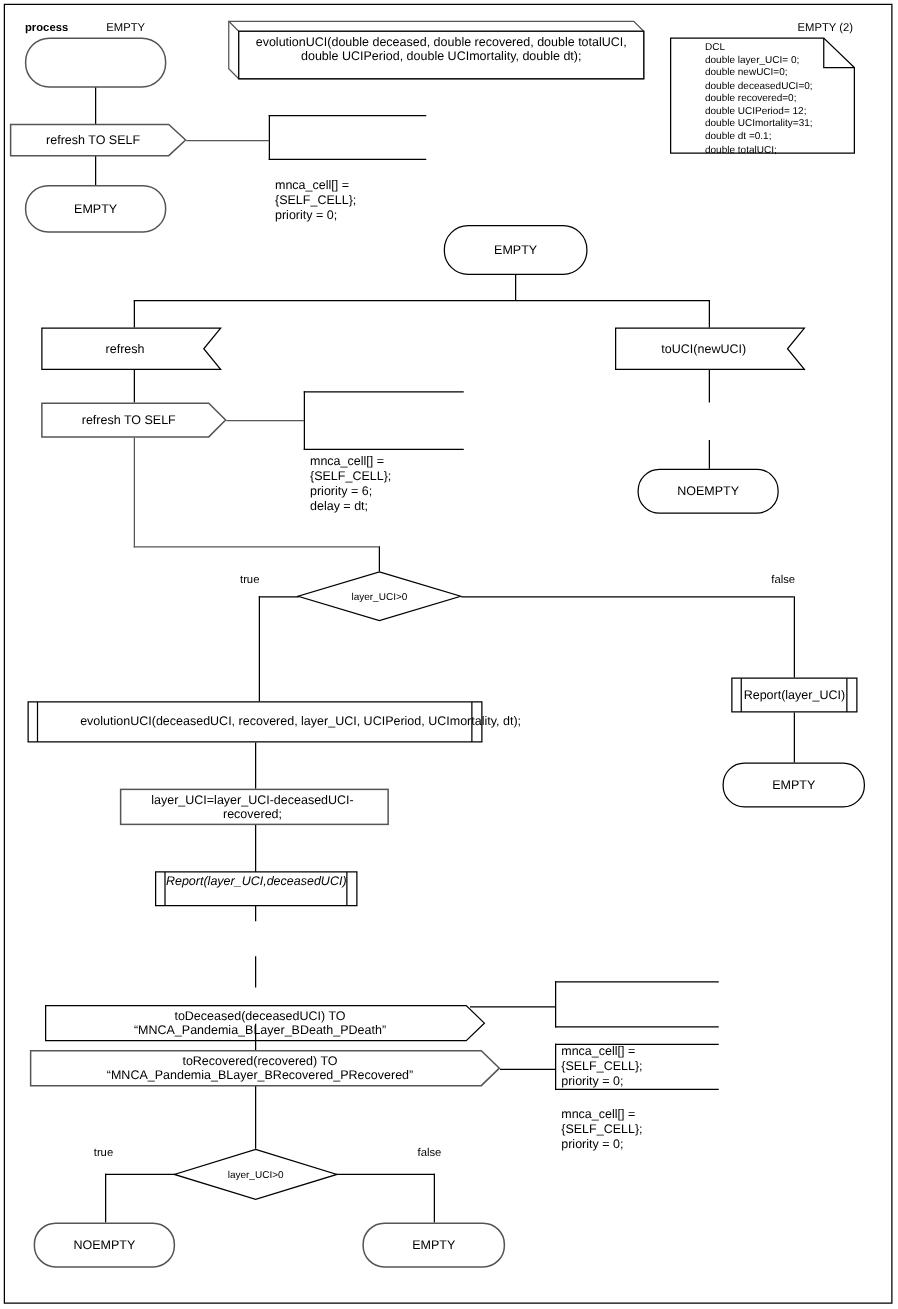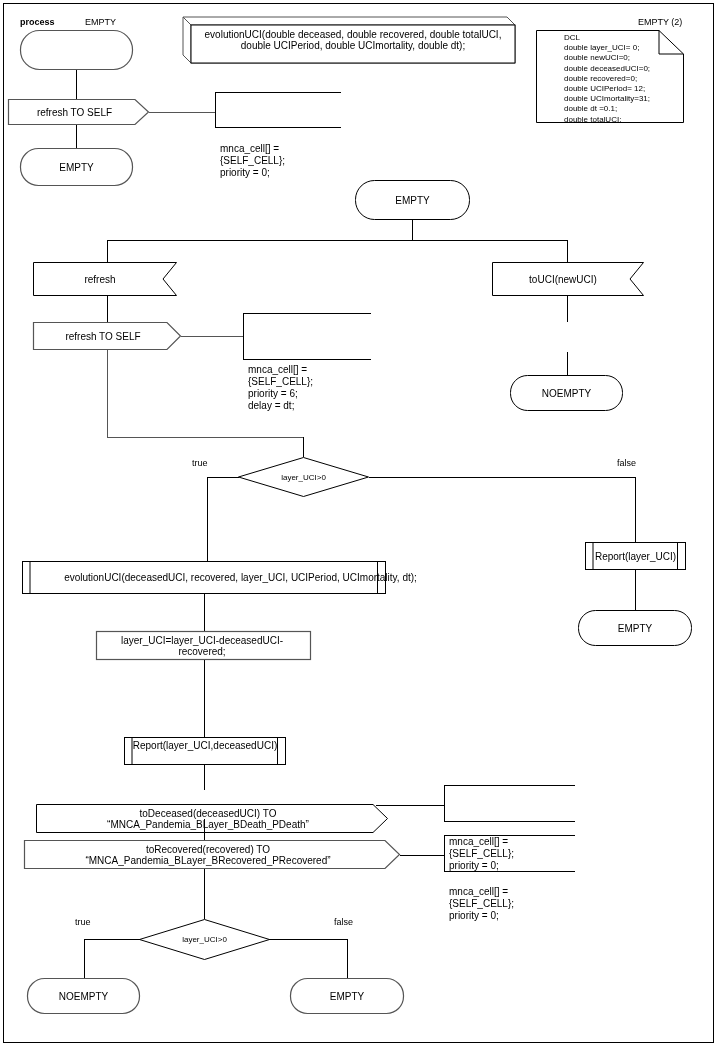--- a/index.html
+++ b/index.html
@@ -204,21 +204,21 @@
   <div class="line v" style="left:204px;top:594px;height:37px;"></div>
 
   <div class="node" style="left:96px;top:631px;width:212px;height:29px;">
     <svg width="215" height="29" viewBox="0 0 215 29">
       <rect x="0.5" y="0.5" width="214" height="28" fill="#ffffff" stroke="#555555" stroke-width="1.2"></rect>
     </svg>
     <div class="txt">layer_UCI=layer_UCI-deceasedUCI-recovered;</div>
   </div>
   <div class="line v" style="left:204px;top:660px;height:77px;"></div>
 
-  <div class="node" style="left:124px;top:737px;width:162px;height:16px;">
+  <div class="node" style="left:124px;top:697px;width:162px;height:16px;font-style:italic;">
     <svg width="162" height="28" viewBox="0 0 162 28">
       <rect x="0.5" y="0.5" width="161" height="27" fill="#ffffff" stroke="#000000" stroke-width="1"></rect>
       <line x1="8" y1="0.5" x2="8" y2="27.5" stroke="#000000" stroke-width="1"></line>
       <line x1="153.5" y1="0.5" x2="153.5" y2="27.5" stroke="#000000" stroke-width="1"></line>
     </svg>
     <div class="txt">Report(layer_UCI,deceasedUCI)</div>
   </div>
   <div class="line v" style="left:204px;top:765px;height:25px;"></div>
 
   <div class="node" style="left:24px;top:804px;width:352px;height:29px;margin-left:12px;">

